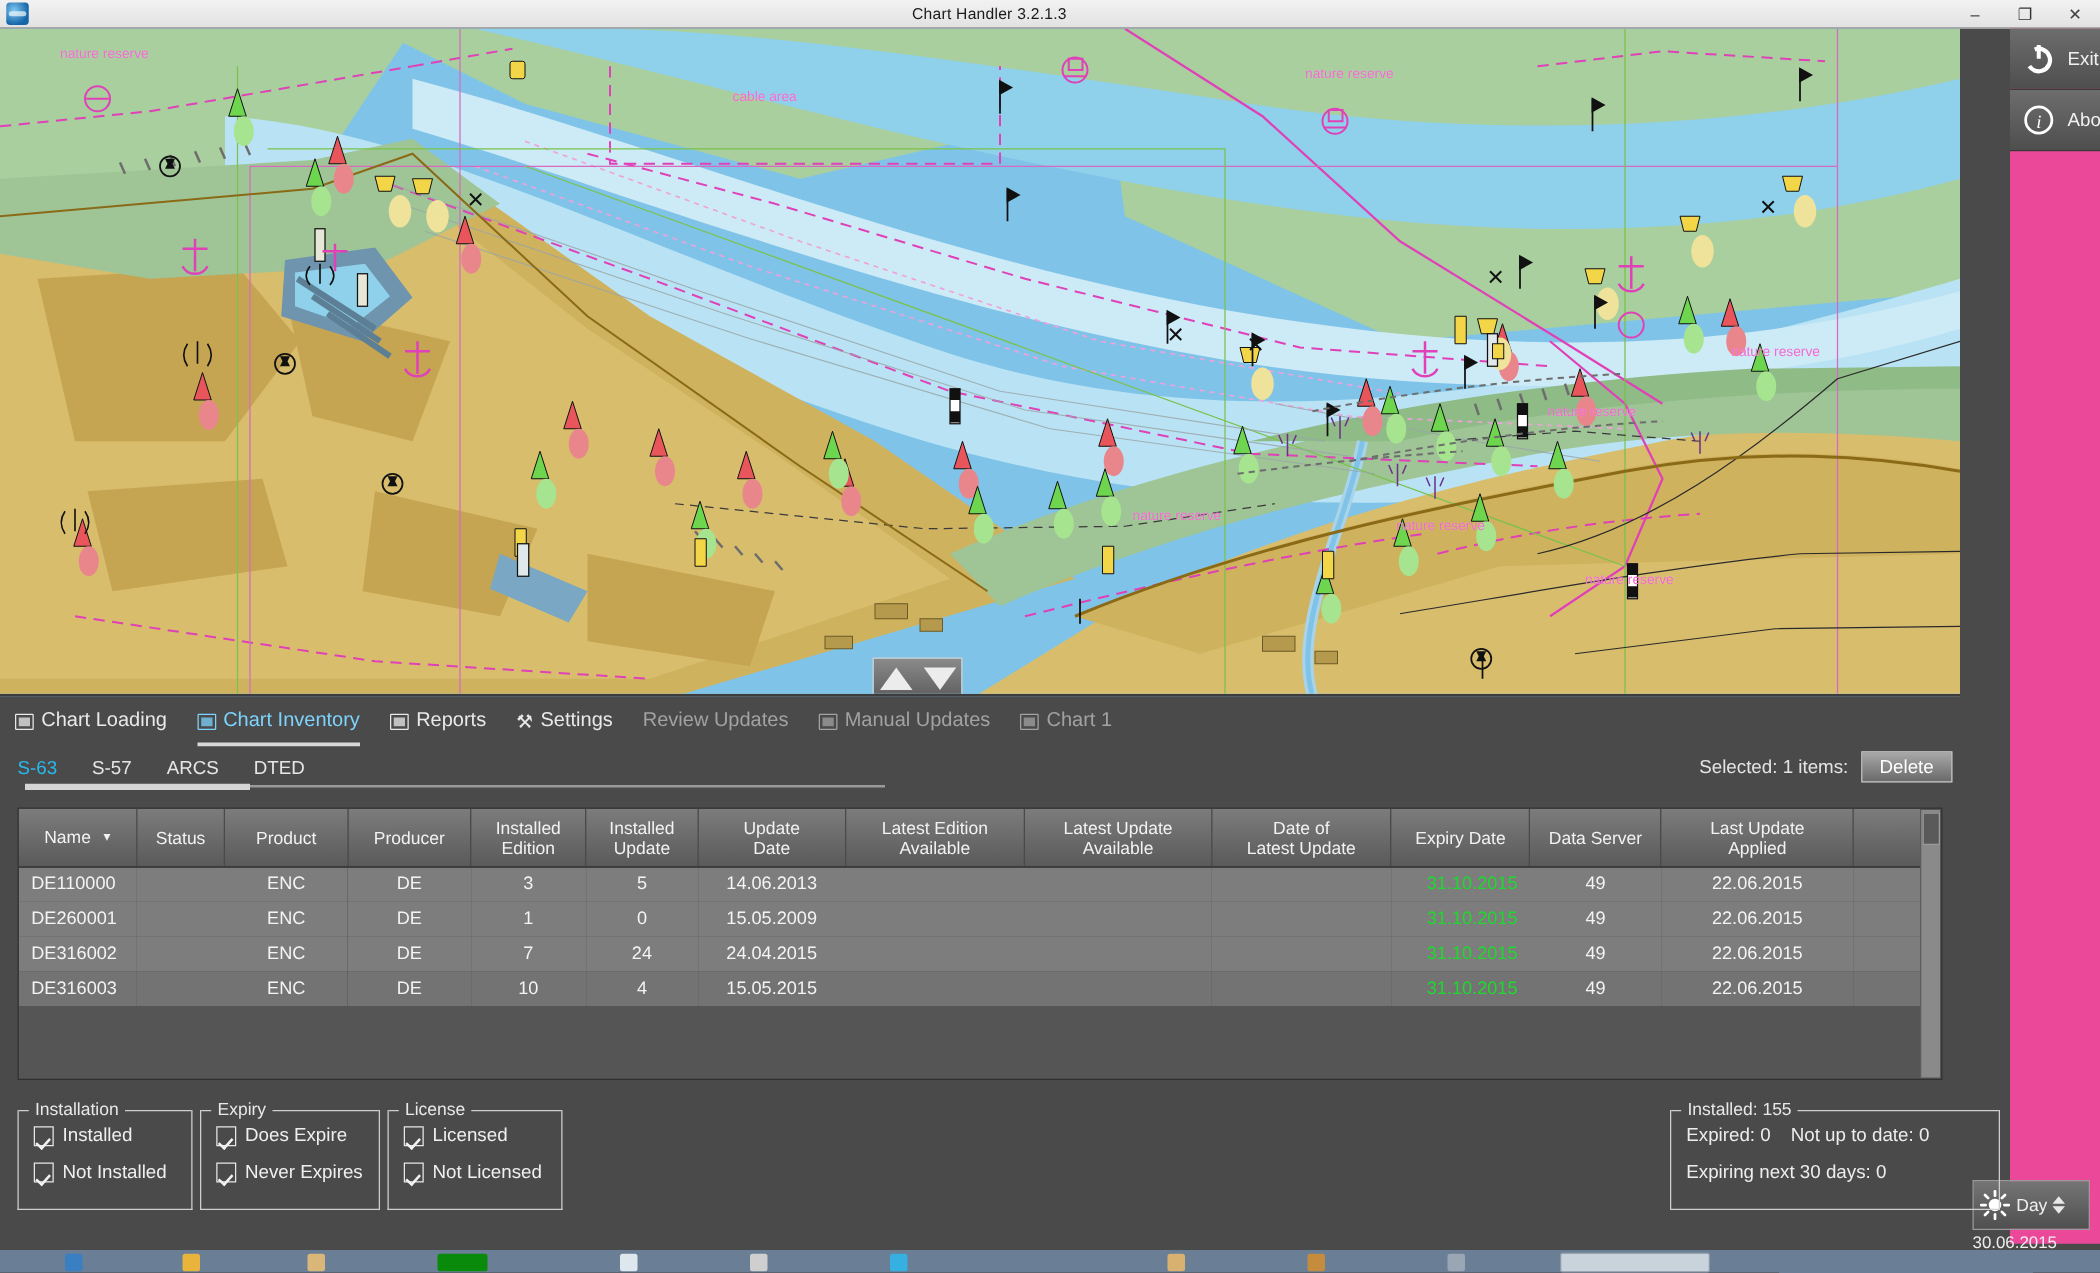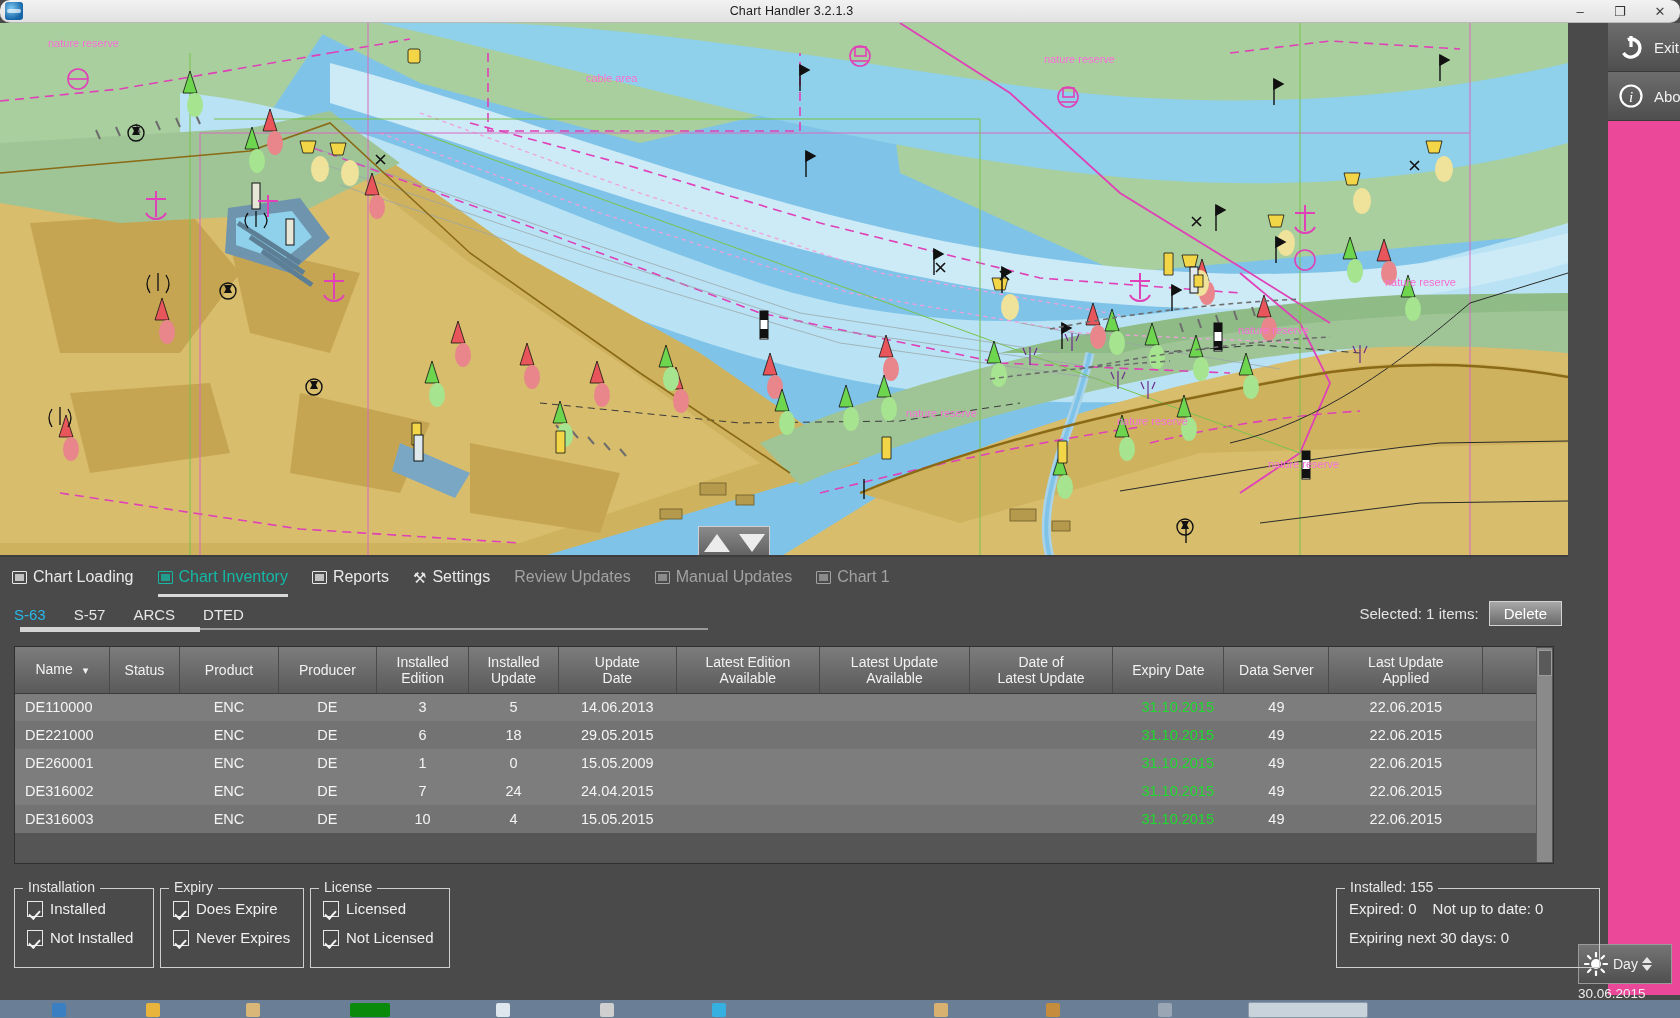--- a/index.html
+++ b/index.html
@@ -8,21 +8,21 @@
     width:1680px; height:1018px; overflow:hidden;
     background:#4a4a4a;
     font-family:"Liberation Sans", sans-serif;
   }
 
   
   #titlebar{
     position:absolute; left:0; top:0; width:1680px; height:23px;
     background:linear-gradient(#f2f2f2,#e2e2e2);
     border-bottom:1px solid #b9b9b9;
-    display:flex; align-items:center;border-radius:10px;
+    display:flex; align-items:center;
   }
   #titlebar .app-ico{
     width:18px;height:18px;margin-left:5px;border-radius:3px;
     background:radial-gradient(circle at 35% 35%,#7ec8f0,#1565a8 70%);
     position:relative;
   }
   #titlebar .app-ico:after{
     content:""; position:absolute; left:2px; top:7px; width:14px; height:4px;
     background:#ffffffaa; border-radius:2px;
   }
@@ -87,21 +87,21 @@
 
   
   #tabstrip{
     position:absolute; left:0; top:559px; width:1568px; height:36px;
     background:#4a4a4a; display:flex; align-items:center;
   }
   .mtab{
     display:flex; align-items:center; gap:6px; height:36px; padding:0 12px;
     color:#e9e9e9; font-size:16px; position:relative; white-space:nowrap;
   }
-  .mtab.active{ color:#14b8a6; }
+  .mtab.active{ color:#7dd3fc; }
   .mtab.dim{ color:#a2a2a2; }
   .mtab.active:after{
     content:""; position:absolute; left:12px; right:12px; bottom:-2px; height:3px;
     background:#d8d8d8;
   }
   .monico{
     width:15px;height:13px;border:1.6px solid currentColor;border-radius:1px;
     position:relative; display:inline-block;
   }
   .monico:after{
@@ -711,36 +711,20 @@
           <td class="c">5</td>
           <td class="c">14.06.2013</td>
           <td class="c"></td>
           <td class="c"></td>
           <td class="c"></td>
           <td class="exp">31.10.2015</td>
           <td class="c">49</td>
           <td class="c">22.06.2015</td>
           <td></td>
         </tr>
-        <tr class="even">
-          <td>DE221000</td>
-          <td class="c"></td>
-          <td class="c">ENC</td>
-          <td class="c">DE</td>
-          <td class="c">6</td>
-          <td class="c">18</td>
-          <td class="c">29.05.2015</td>
-          <td class="c"></td>
-          <td class="c"></td>
-          <td class="c"></td>
-          <td class="exp">31.10.2015</td>
-          <td class="c">49</td>
-          <td class="c">22.06.2015</td>
-          <td></td>
-        </tr>
         <tr class="odd">
           <td>DE260001</td>
           <td class="c"></td>
           <td class="c">ENC</td>
           <td class="c">DE</td>
           <td class="c">1</td>
           <td class="c">0</td>
           <td class="c">15.05.2009</td>
           <td class="c"></td>
           <td class="c"></td>

